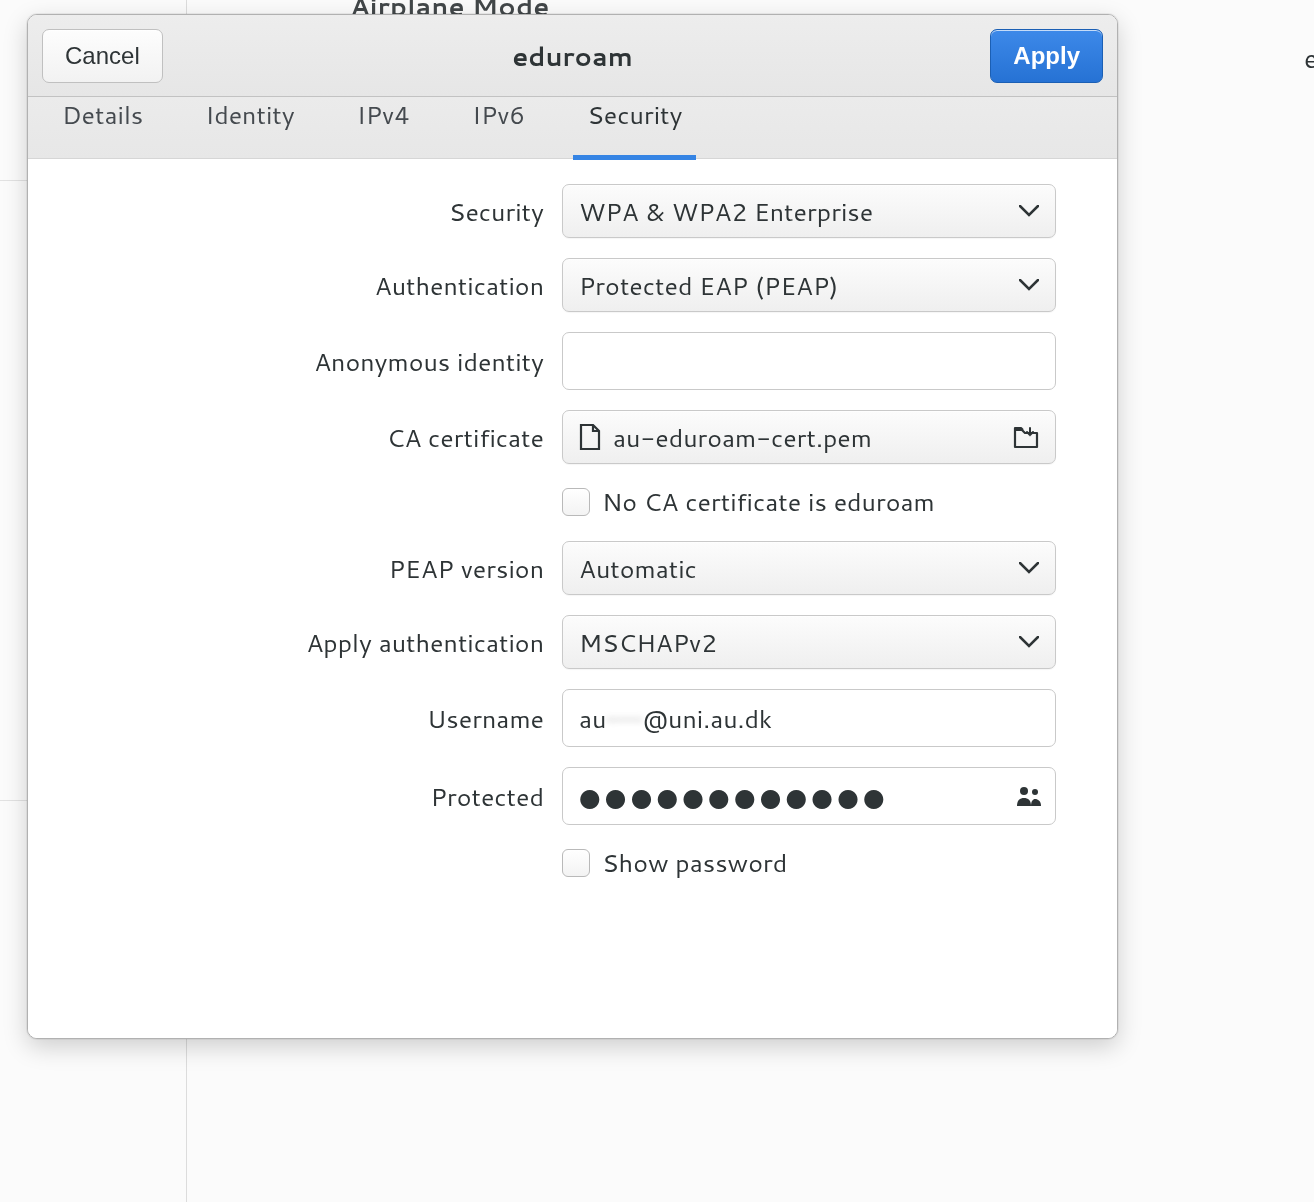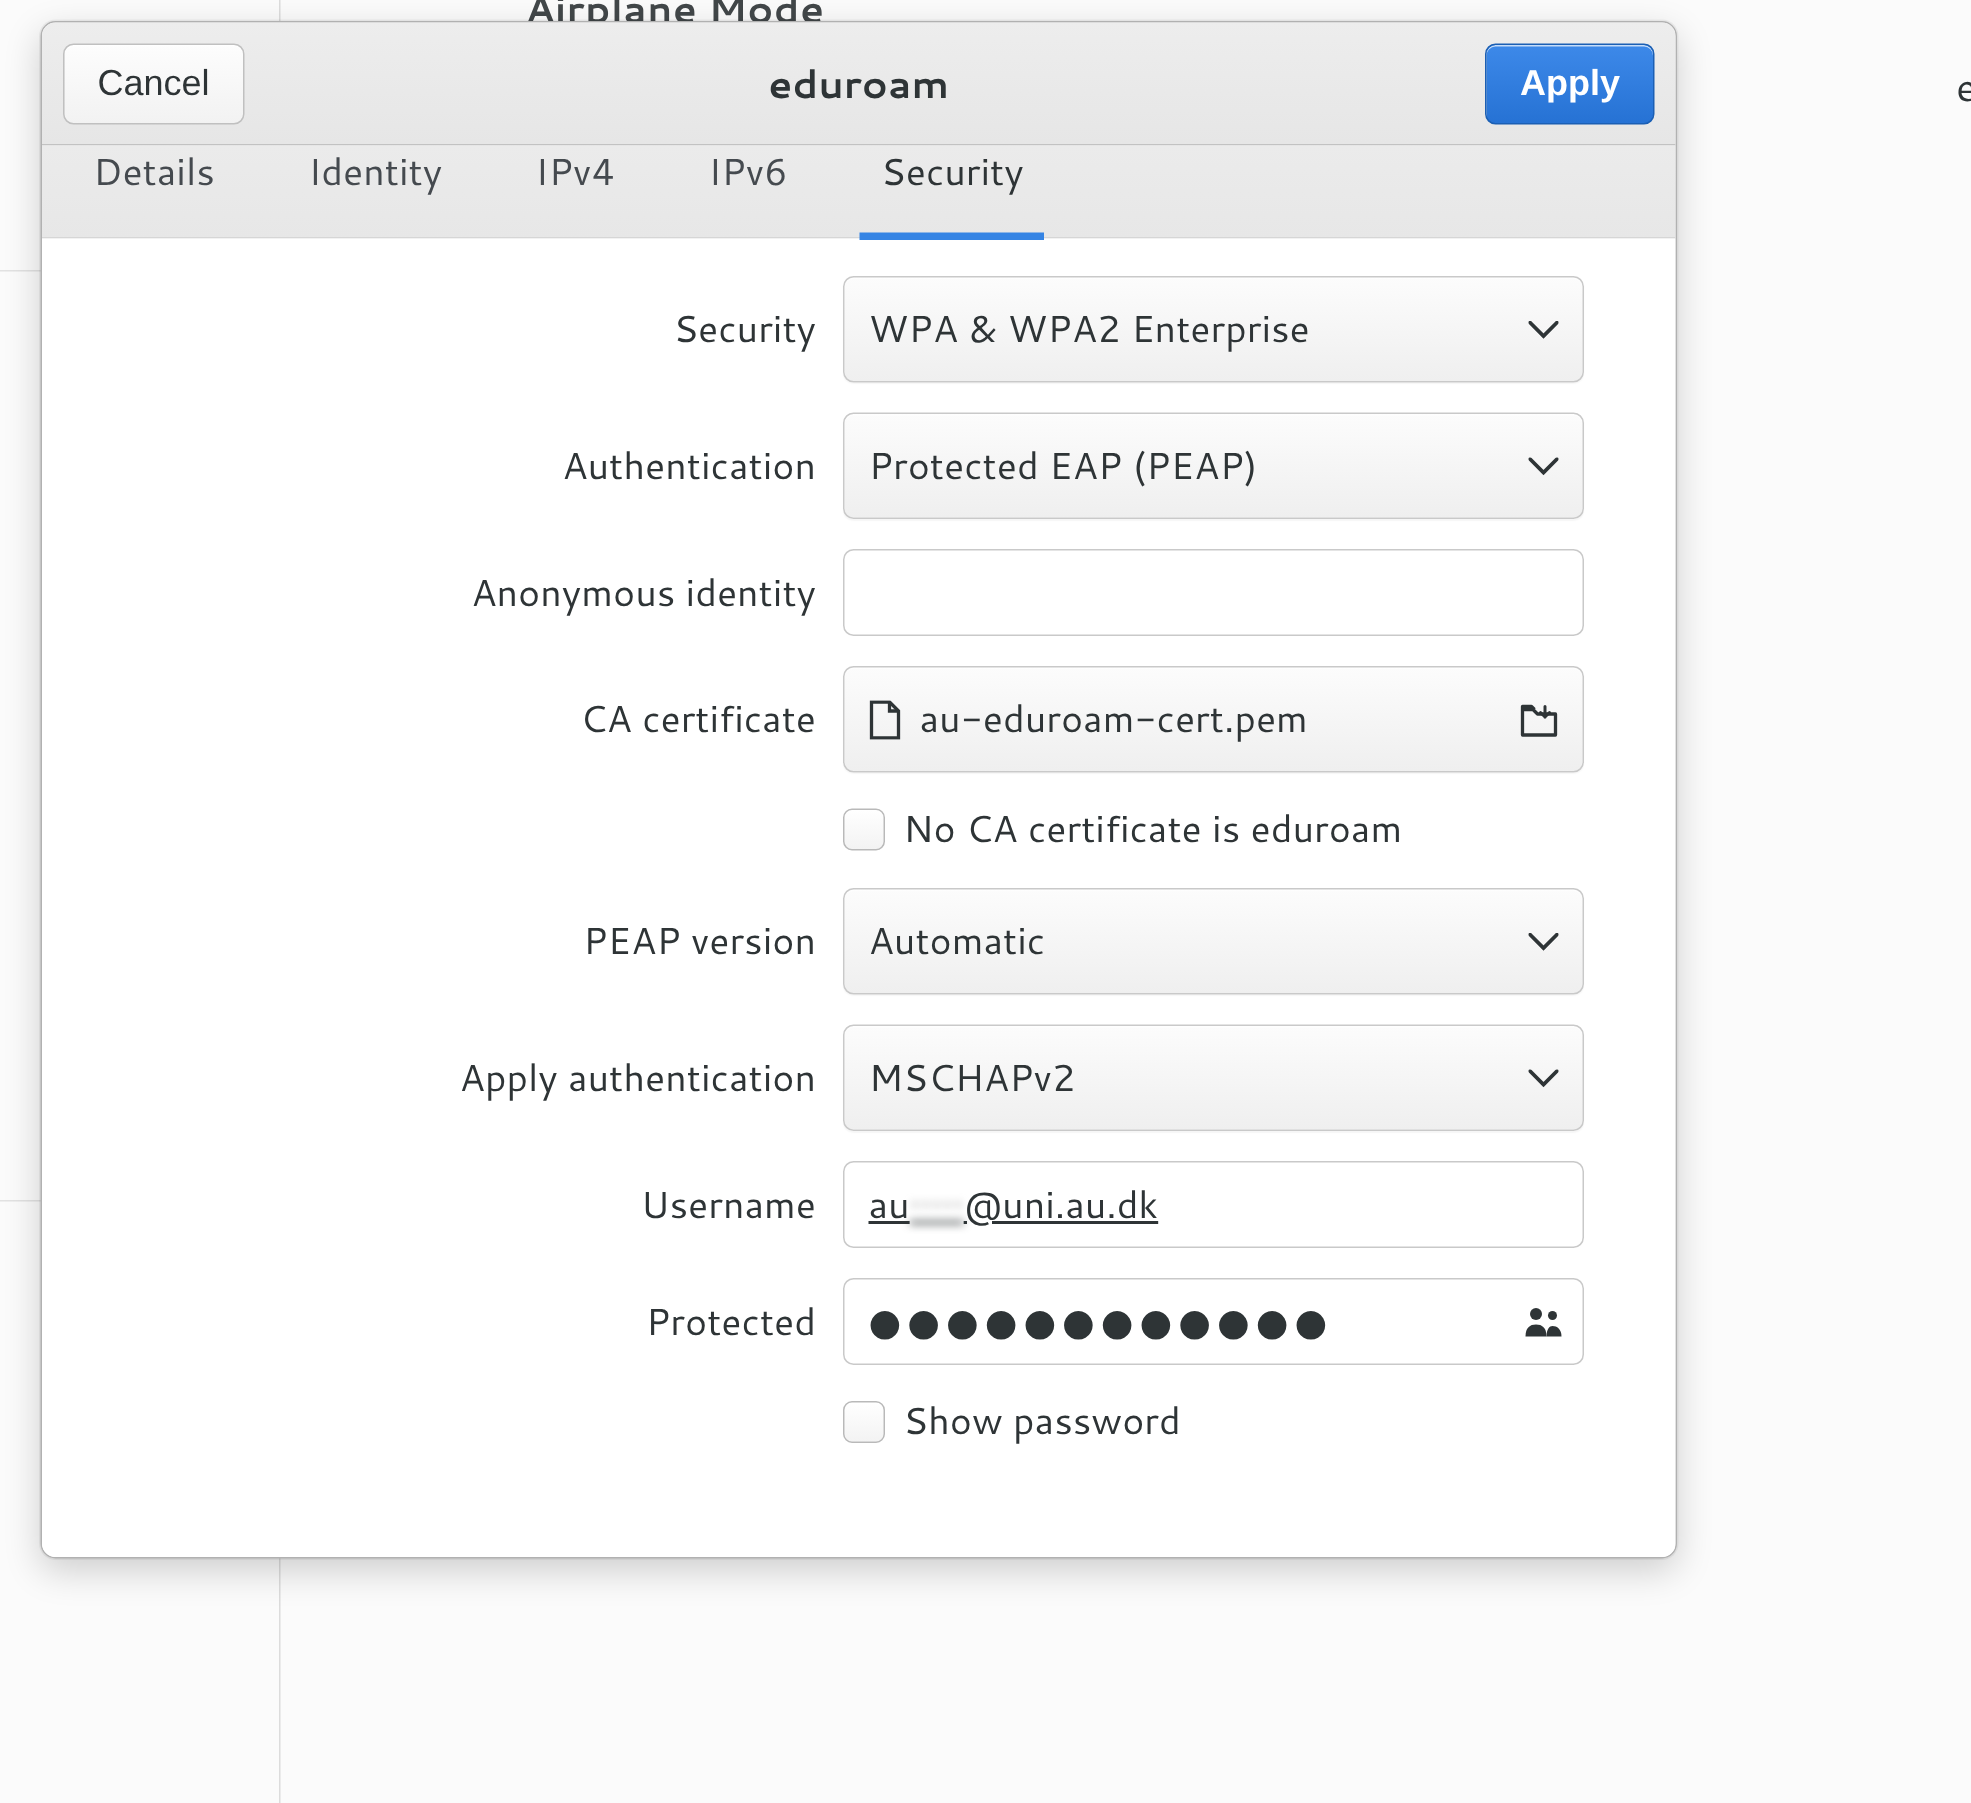--- a/index.html
+++ b/index.html
@@ -149,21 +149,21 @@
     text-align: right;
     font-size: 25px;
     color: #2e3436;
     flex-shrink: 0;
   }
   .field-wrap {
     flex: 1;
     max-width: 494px;
   }
   .combo, .file-chooser {
-    height: 71px;
+    height: 54px;
     width: 100%;
     border: 1px solid #c9c9c9;
     border-radius: 7px;
     background: linear-gradient(#fcfcfc, #efefef);
     display: flex;
     align-items: center;
     padding: 0 16px;
     font-size: 25px;
     color: #2e3436;
     cursor: pointer;
@@ -362,21 +362,21 @@
                 <path d="M1 1 L10 10 L19 1" fill="none" stroke="#2e3436" stroke-width="2.5" stroke-linecap="round"></path>
               </svg>
           </span>
         </div>
       </div>
     </div>
 
     <div class="form-row">
       <div class="form-label">Username</div>
       <div class="field-wrap">
-        <div class="text-input" style="display:flex;align-items:center;text-decoration:underline;">
+        <div class="text-input" style="display:flex;align-items:center;">
           <span>au</span>
             <span class="username-blur">·····</span>
             <span>@uni.au.dk</span>
         </div>
       </div>
     </div>
 
     <div class="form-row">
       <div class="form-label">Protected</div>
       <div class="field-wrap">

